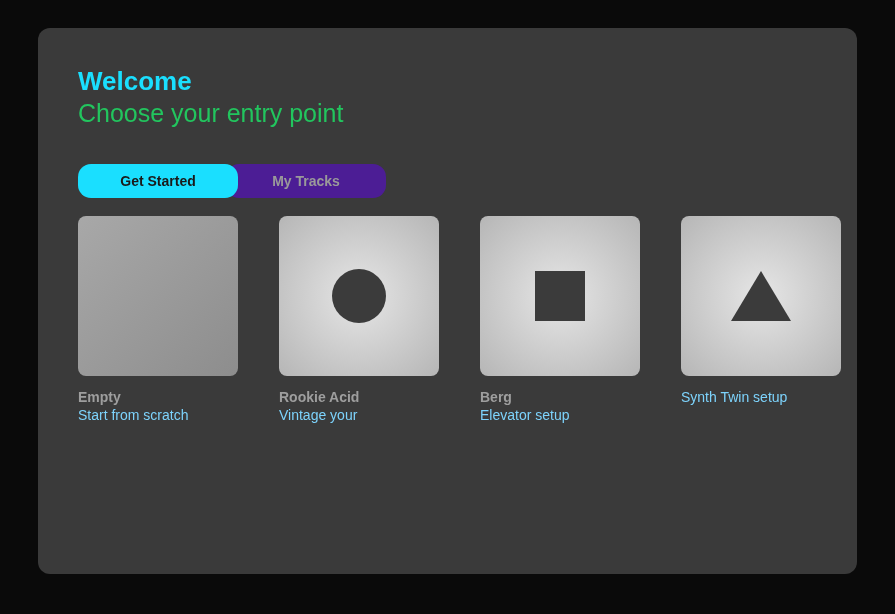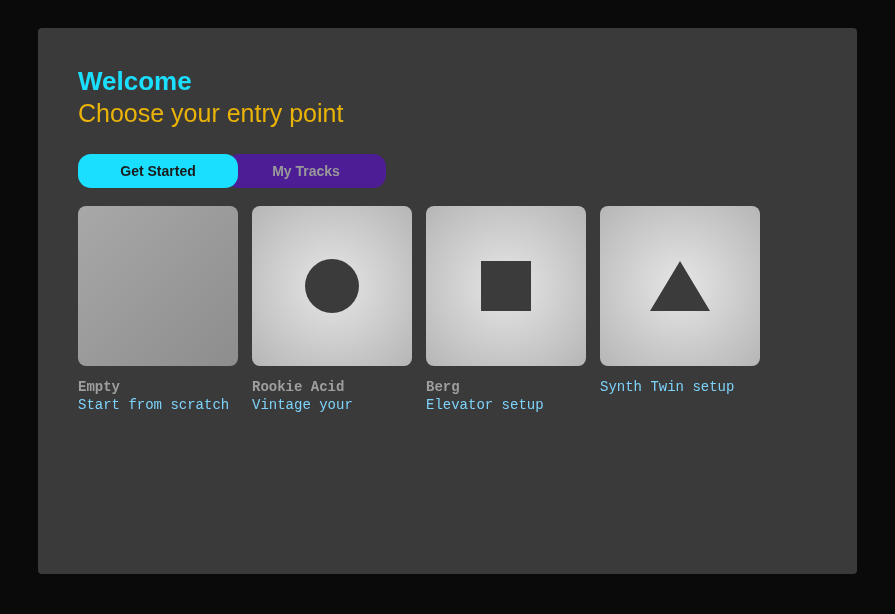--- a/index.html
+++ b/index.html
@@ -9,36 +9,36 @@
     }
     body {
       background: #0a0a0a;
       font-family: -apple-system, BlinkMacSystemFont, "Segoe UI", Helvetica, Arial, sans-serif;
       width: 895px;
       height: 614px;
       padding: 28px 38px 40px 38px;
     }
     .panel {
       background: #3a3a3a;
-      border-radius: 4px;
+      border-radius: 12px;
       width: 100%;
       height: 100%;
       padding: 38px 40px;
     }
     .welcome-title {
       color: #1adfff;
       font-size: 26px;
       font-weight: 600;
       margin-bottom: 2px;
     }
     .subtitle {
-      color: #eab308;
+      color: #22c55e;
       font-size: 25px;
       font-weight: 400;
-      margin-bottom: 26px;
+      margin-bottom: 36px;
     }
     .tabs {
       display: flex;
       margin-bottom: 18px;
     }
     .tab {
       height: 26px;
       border-radius: 13px;
       display: flex;
       align-items: center;
@@ -55,22 +55,21 @@
       z-index: 2;
     }
     .tab.inactive {
       background: #4c1d95;
       color: #9a9a9a;
       margin-left: -12px;
       z-index: 1;
     }
     .cards {
       display: flex;
-      gap: 14px;
-      font-family: Liberation Mono, monospace;
+      gap: 41px;
     }
     .card {
       width: 160px;
       cursor: pointer;
     }
     .card-thumb {
       width: 160px;
       height: 160px;
       border-radius: 8px;
       margin-bottom: 12px;

